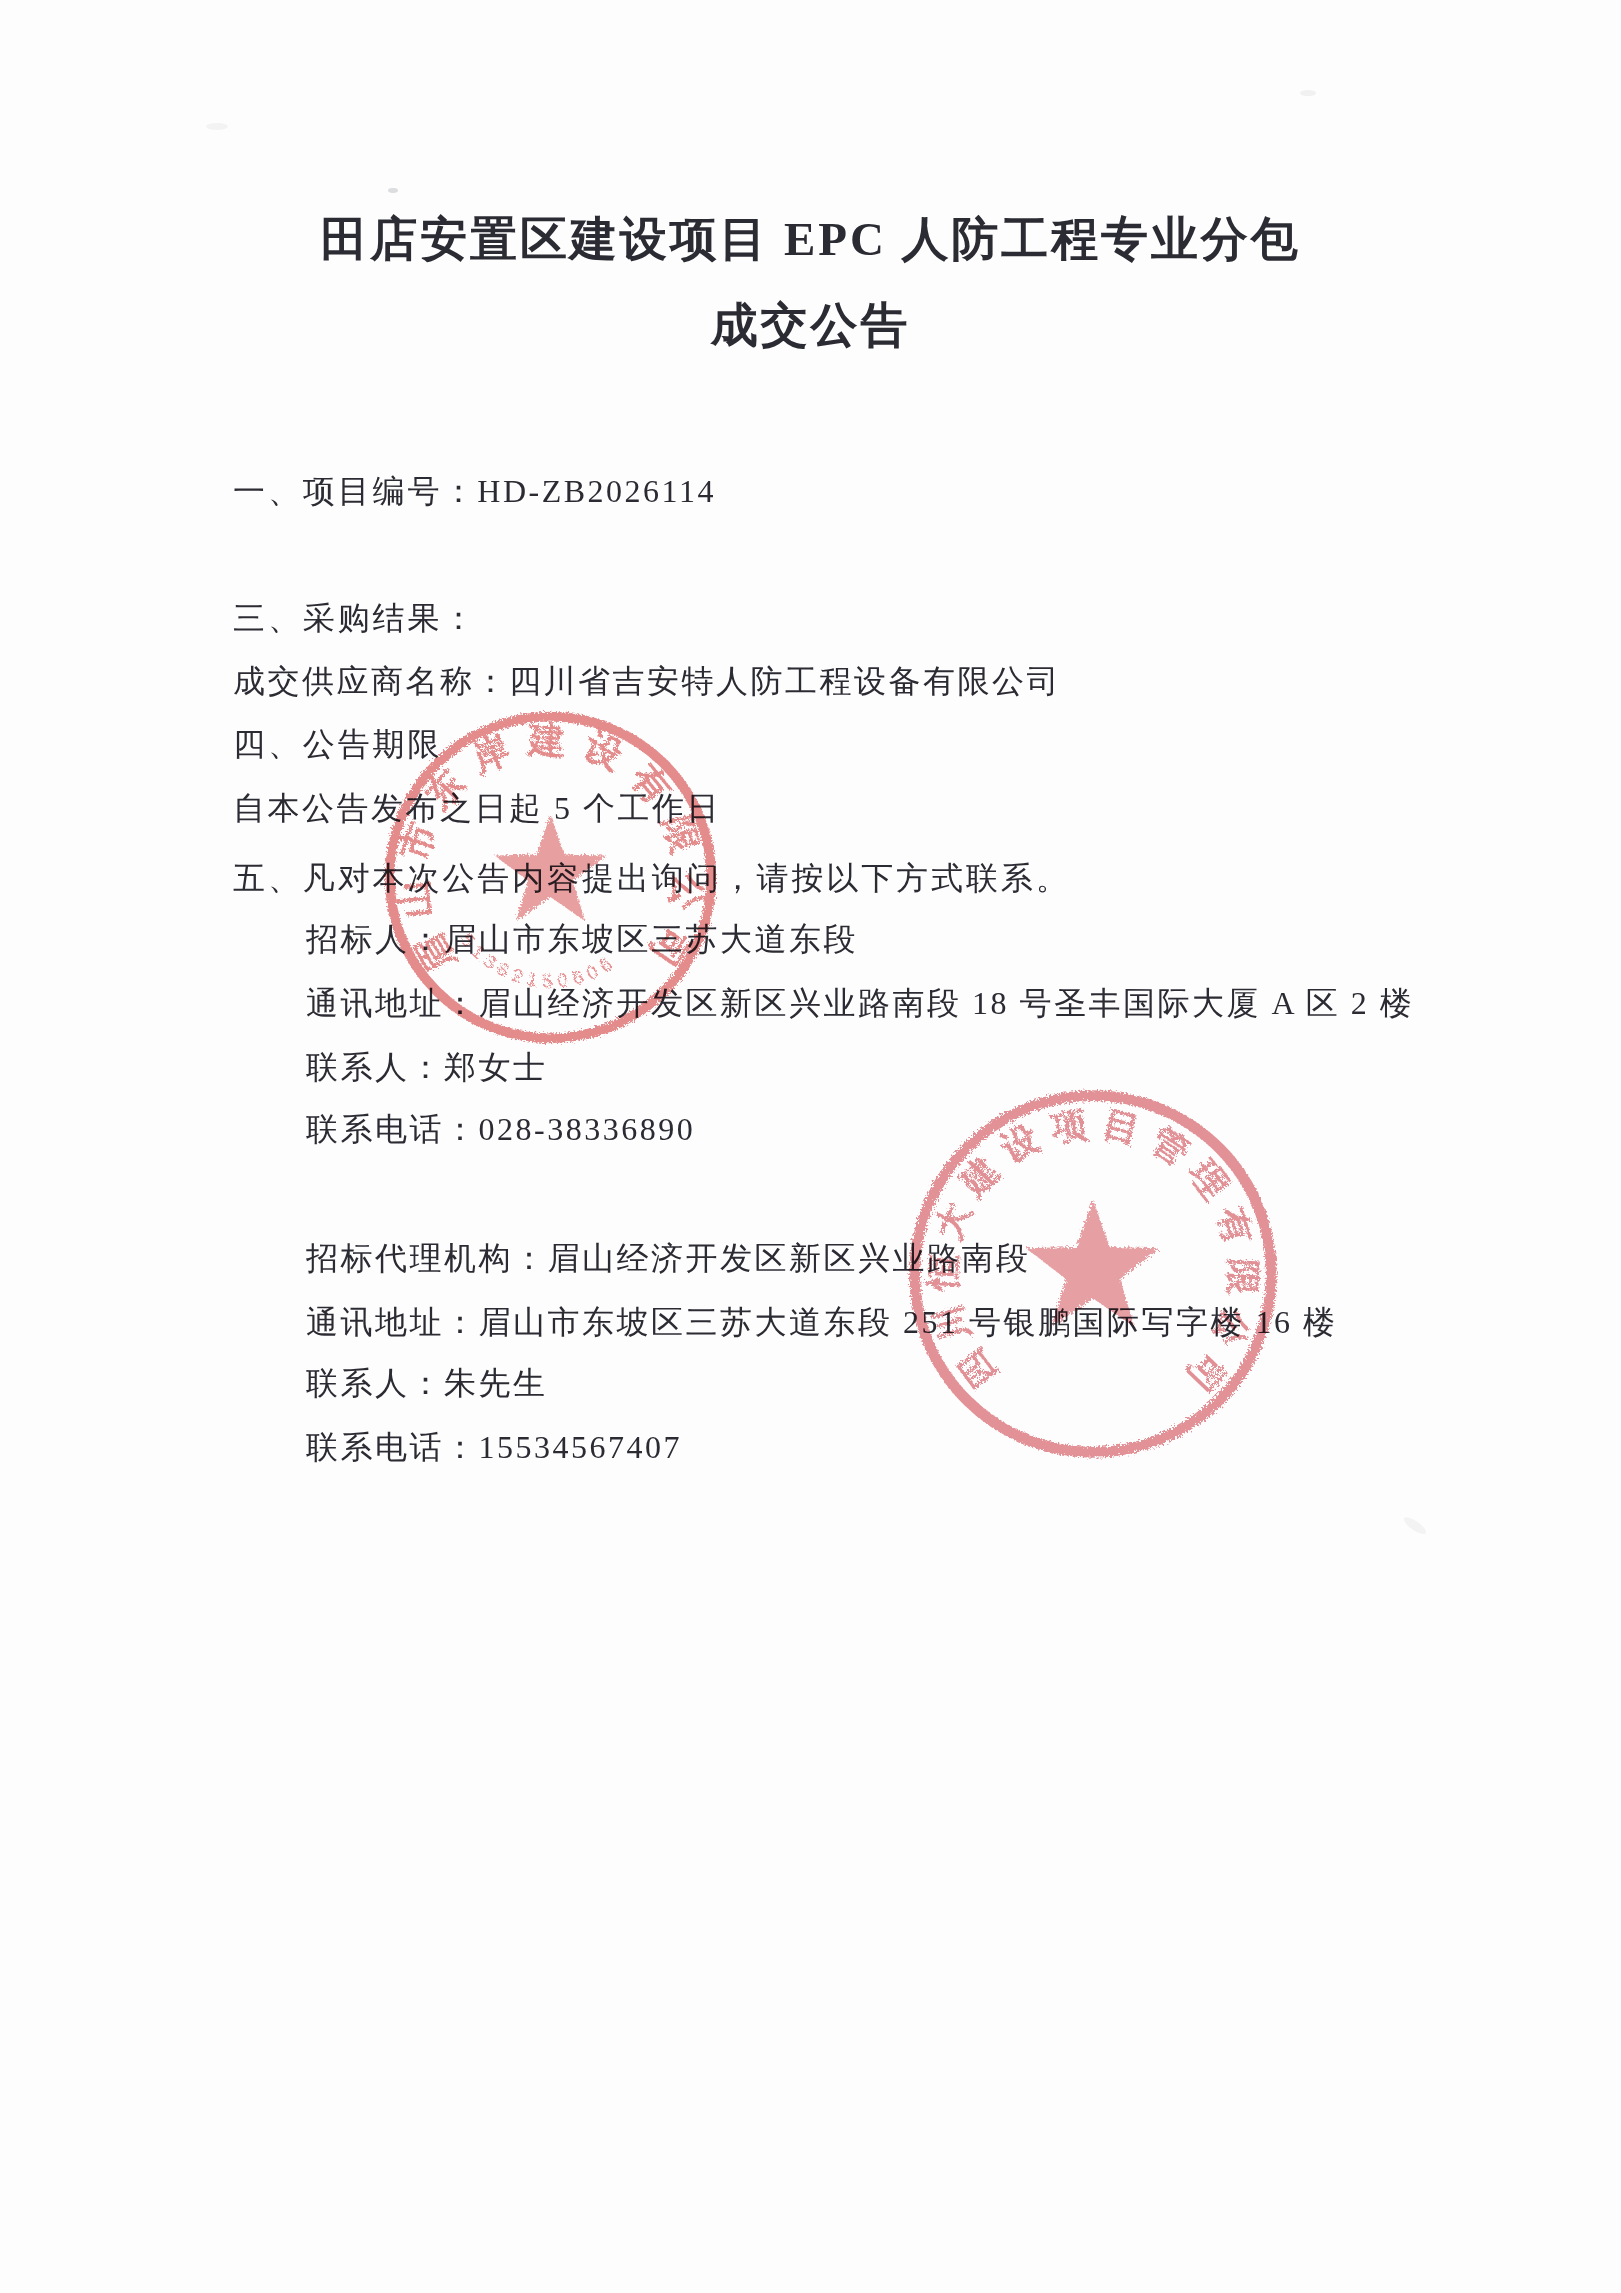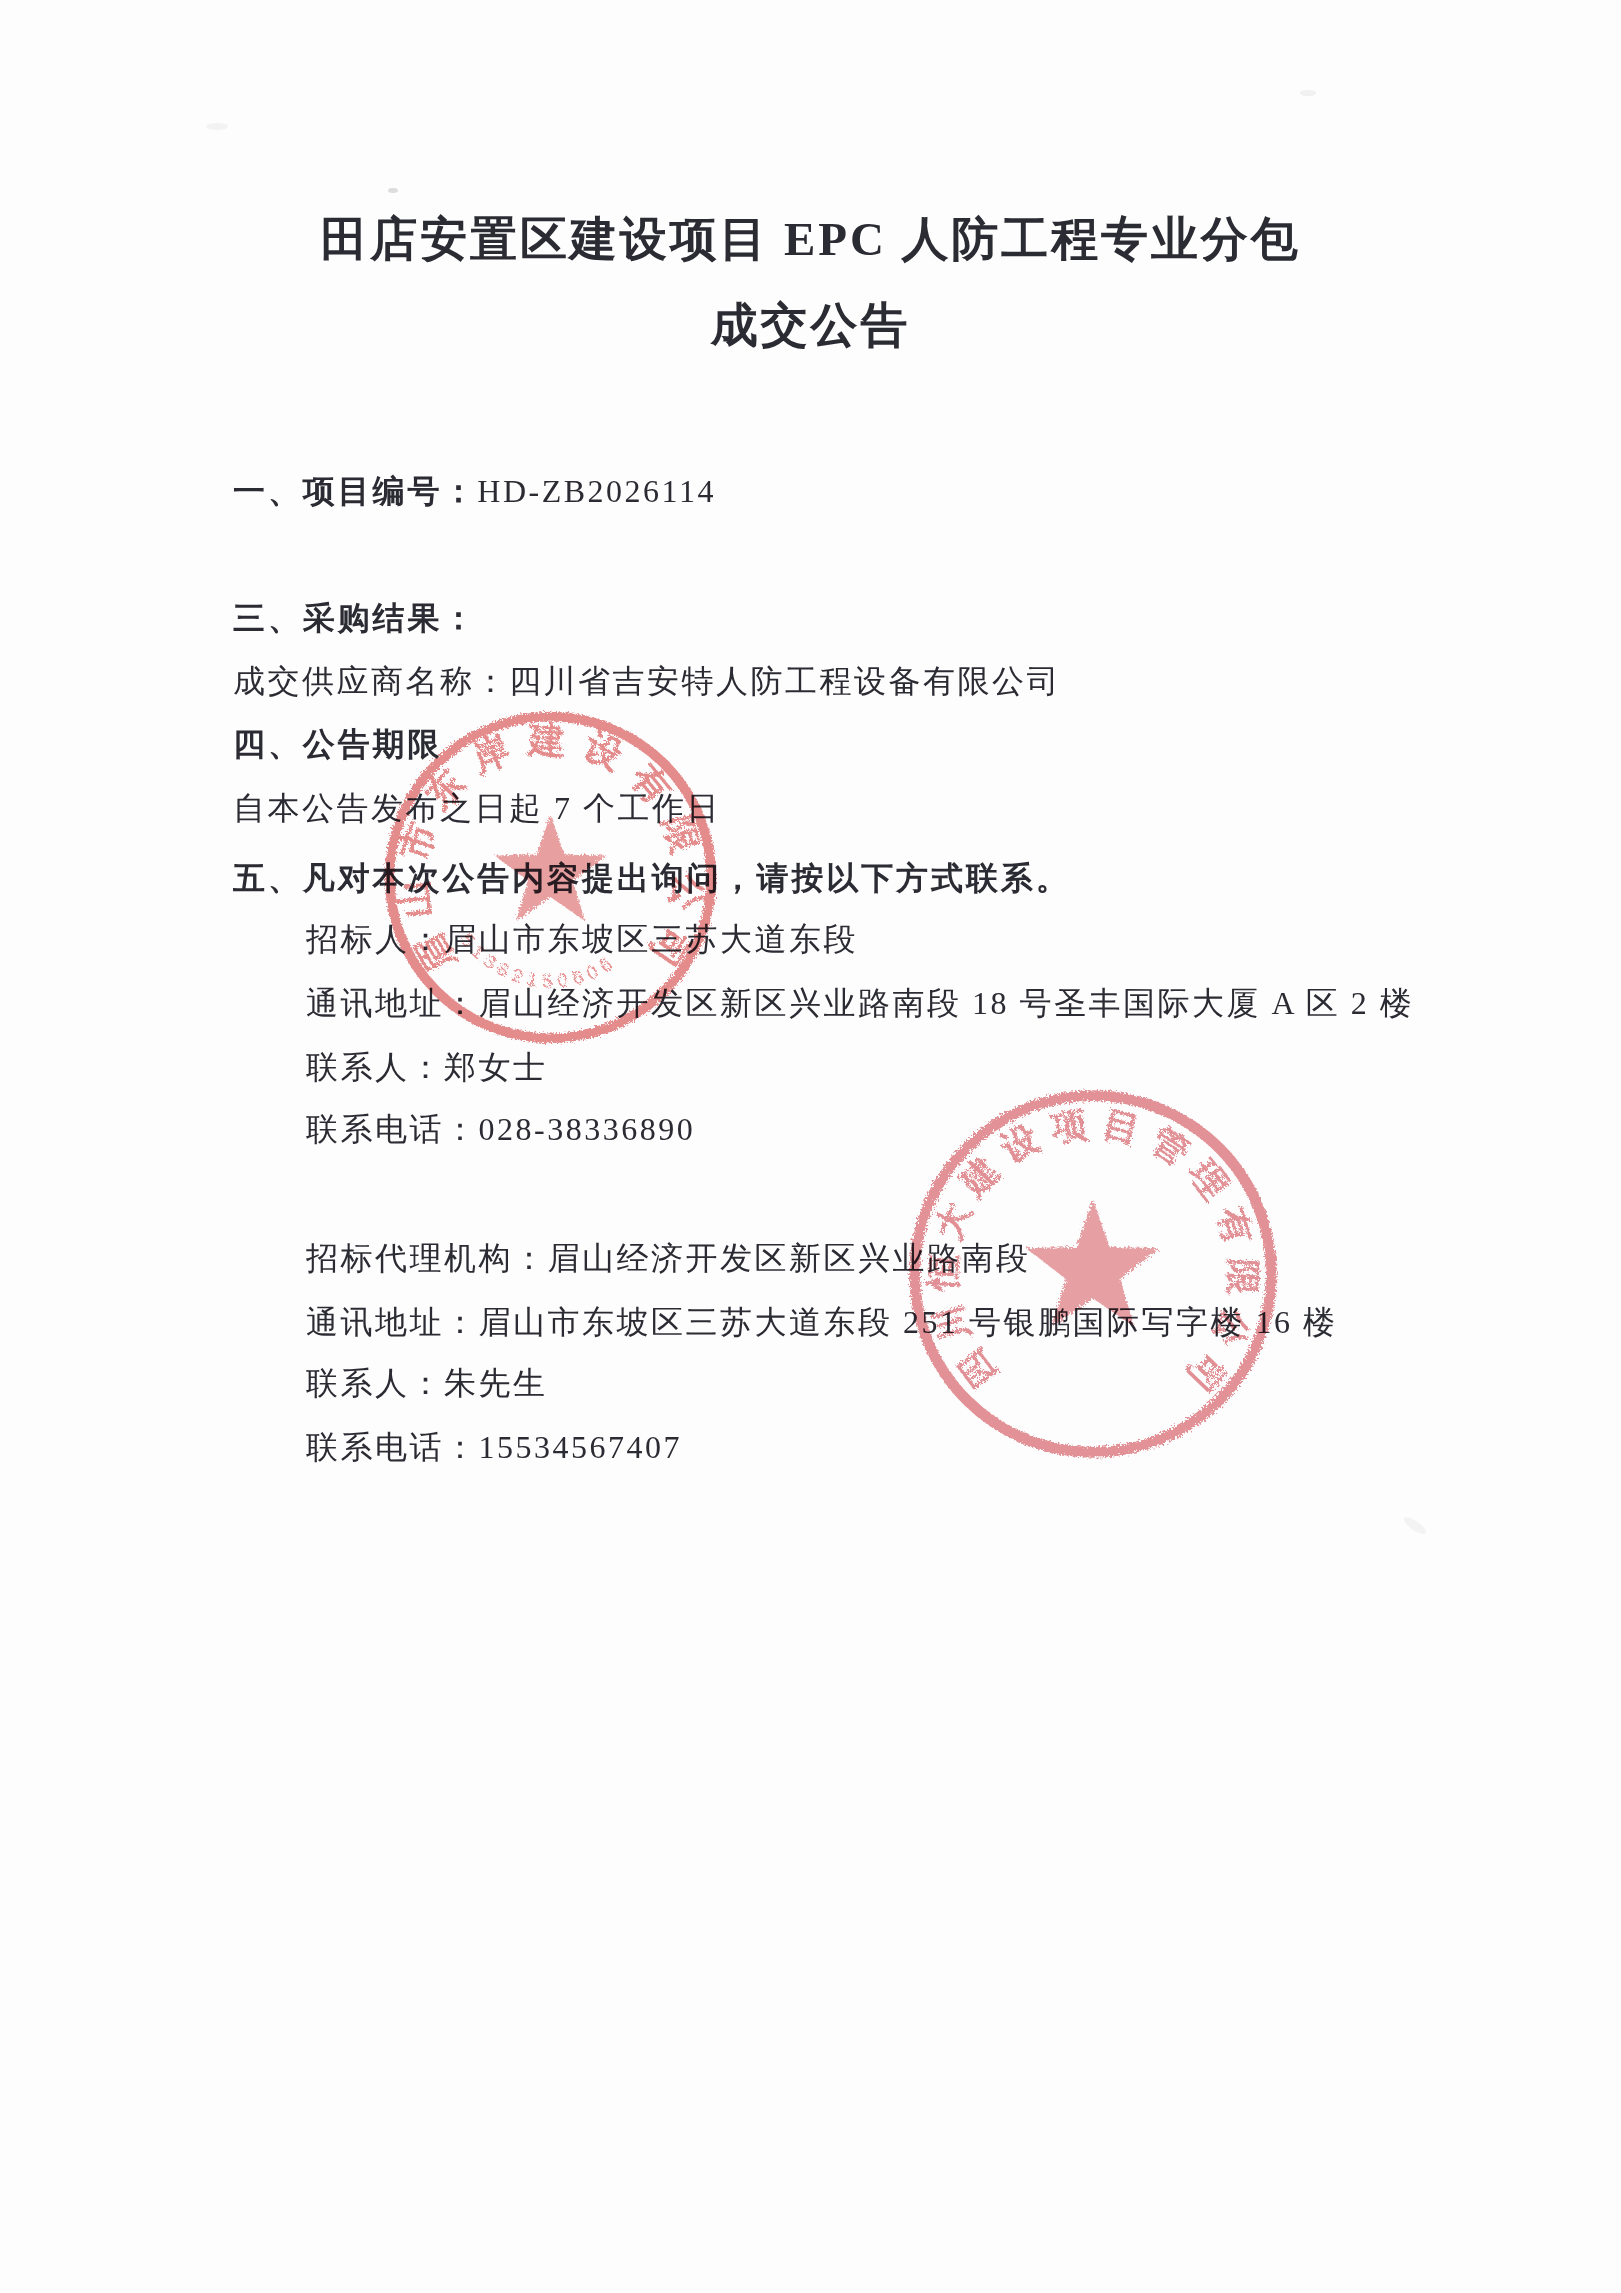--- a/index.html
+++ b/index.html
@@ -23,21 +23,21 @@
   .doc-title.l2{top:294px;text-align:center;}
   .line{
     position:absolute;left:233px;
     font-size:32px;
     letter-spacing:2.5px;
     white-space:nowrap;
   }
   .line.indent{left:306px;}
   .lab{
     font-family:"Liberation Sans","DejaVu Sans",sans-serif;
-    font-weight:700;
+    font-weight:400;
     letter-spacing:2.9px;
   }
   .seal{
     position:absolute;
     mix-blend-mode:multiply;
     pointer-events:none;
   }
   .seal-1{left:374px;top:701px;opacity:0.82;}
   .seal-2{left:897px;top:1078px;opacity:0.85;}
   .smudge{
@@ -54,21 +54,21 @@
 
 <div class="page">
 
   <div class="doc-title l1">田店安置区建设项目 EPC 人防工程专业分包</div>
   <div class="doc-title l2">成交公告</div>
 
   <div class="line" style="top:470px"><span class="lab">一、项目编号：</span><span>HD-ZB2026114</span></div>
   <div class="line" style="top:597px"><span class="lab">三、采购结果：</span><span></span></div>
   <div class="line" style="top:660px"><span class="lab"></span><span>成交供应商名称：四川省吉安特人防工程设备有限公司</span></div>
   <div class="line" style="top:723px"><span class="lab">四、公告期限</span><span></span></div>
-  <div class="line" style="top:787px"><span class="lab"></span><span>自本公告发布之日起 7 个工作日</span></div>
+  <div class="line" style="top:787px"><span class="lab"></span><span>自本公告发布之日起 5 个工作日</span></div>
   <div class="line" style="top:857px"><span class="lab">五、凡对本次公告内容提出询问，请按以下方式联系。</span><span></span></div>
   <div class="line indent" style="top:918px"><span>招标人：眉山市东坡区三苏大道东段</span></div>
   <div class="line indent" style="top:982px"><span>通讯地址：眉山经济开发区新区兴业路南段 18 号圣丰国际大厦 A 区 2 楼</span></div>
   <div class="line indent" style="top:1046px"><span>联系人：郑女士</span></div>
   <div class="line indent" style="top:1108px"><span>联系电话：028-38336890</span></div>
   <div class="line indent" style="top:1237px"><span>招标代理机构：眉山经济开发区新区兴业路南段</span></div>
   <div class="line indent" style="top:1301px"><span>通讯地址：眉山市东坡区三苏大道东段 251 号银鹏国际写字楼 16 楼</span></div>
   <div class="line indent" style="top:1362px"><span>联系人：朱先生</span></div>
   <div class="line indent" style="top:1426px"><span>联系电话：15534567407</span></div>
 

